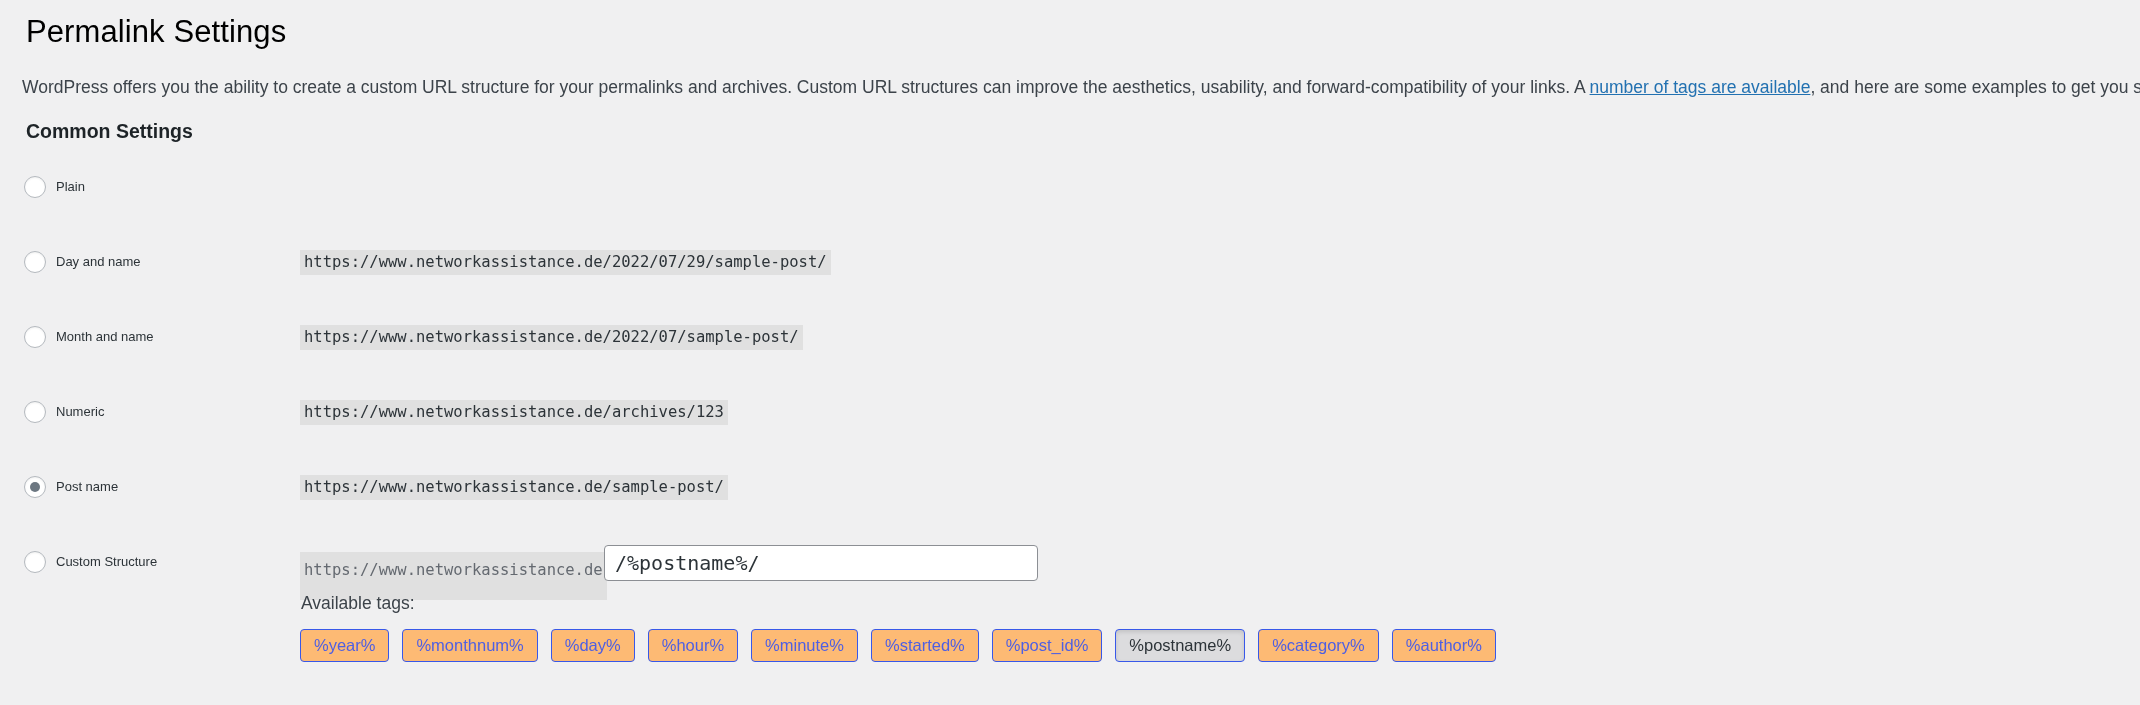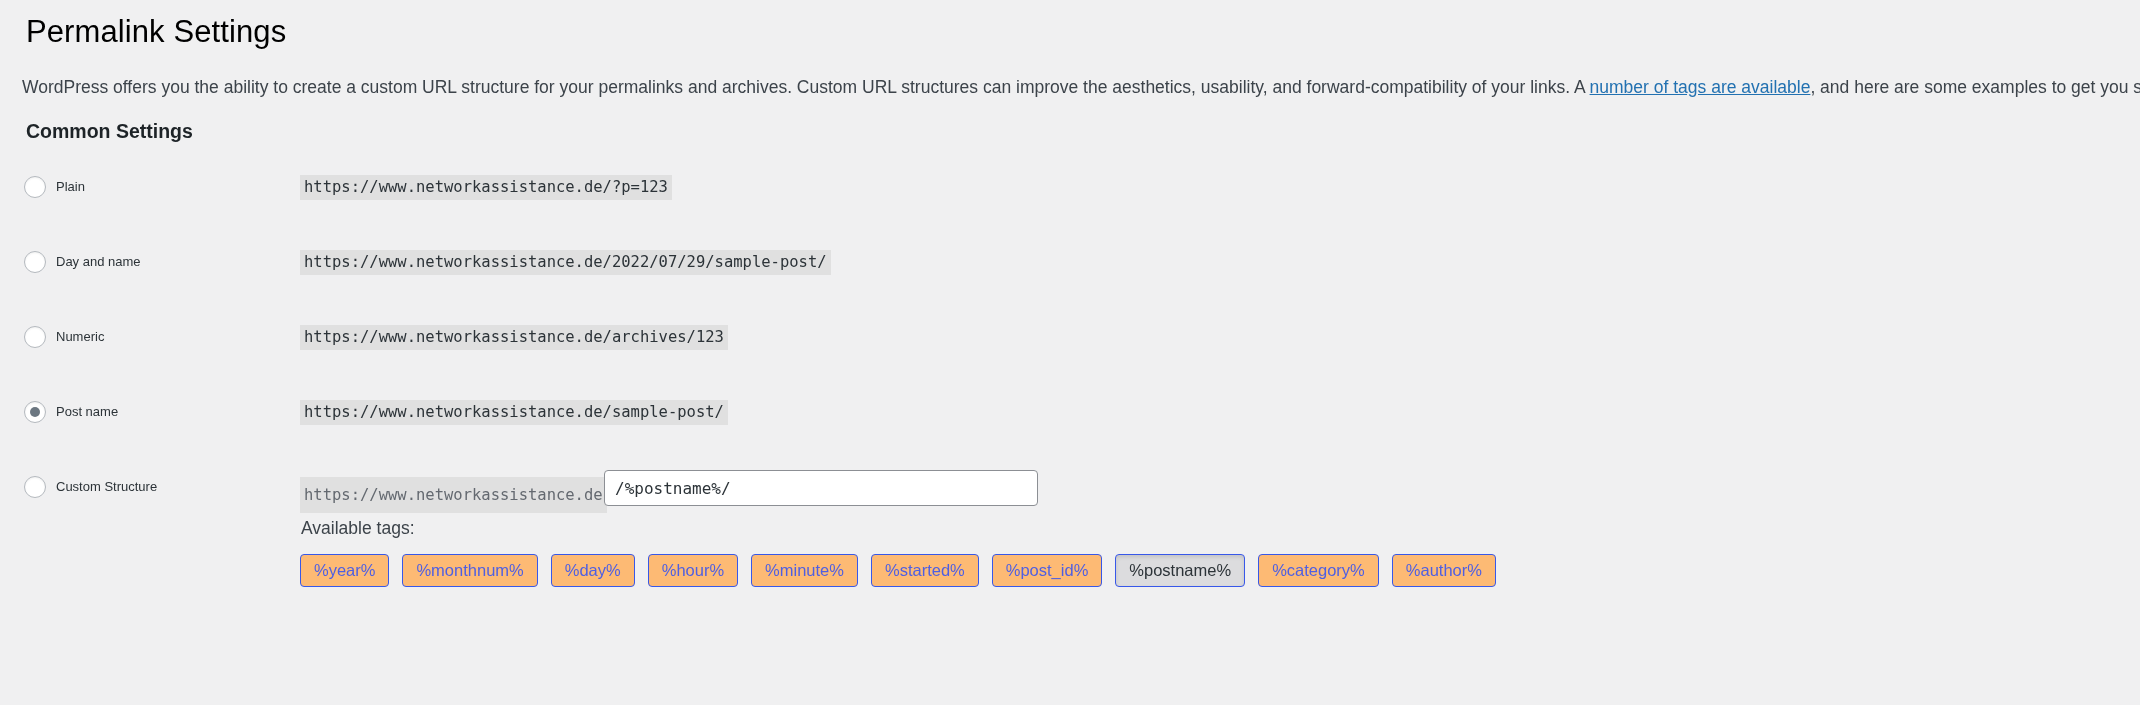--- a/index.html
+++ b/index.html
@@ -122,38 +122,38 @@
   .custom-row { height: auto; }
   .custom-prefix {
     position: absolute;
     left: 300px;
     top: 1px;
     background: #e0e0e0;
     color: #646970;
     font-family: "DejaVu Sans Mono", "Liberation Mono", monospace;
     font-size: 15.5px;
     line-height: 36px;
-    height: 36px;
+    height: 48px;
     padding: 0 4px;
     white-space: nowrap;
     box-sizing: border-box;
   }
   .custom-input {
     position: absolute;
     left: 604px;
     top: -6px;
     width: 434px;
     height: 36px;
     box-sizing: border-box;
     border: 1px solid #8c8f94;
     border-radius: 4px;
     background: #fff;
     color: #2c3338;
     font-family: "DejaVu Sans Mono", "Liberation Mono", monospace;
-    font-size: 16px;
+    font-size: 20px;
     padding: 0 10px;
     outline: none;
   }
 
   .available-tags-label {
     position: absolute;
     left: 301px;
     top: 42px;
     font-size: 17.5px;
     color: #3c434a;
@@ -201,29 +201,33 @@
 
   <p class="page-desc"><span>WordPress offers you the ability to create a custom URL structure for your permalinks and archives. Custom URL structures can improve the aesthetics, usability, and forward-compatibility of your links. A </span><a href="#">number of tags are available</a><span>, and here are some examples to get you started.</span></p>
 
   <h2 class="section-title">Common Settings</h2>
 
   <div class="options">
 
     <div class="opt-row">
       <span class="radio"></span>
       <span class="opt-label">Plain</span>
-      <span class="opt-code">https://www.networkassistance.de/?p=123</span>
     </div>
 
     <div class="opt-row">
       <span class="radio"></span>
       <span class="opt-label">Day and name</span>
       <span class="opt-code">https://www.networkassistance.de/2022/07/29/sample-post/</span>
     </div>
 
+    <div class="opt-row">
+      <span class="radio"></span>
+      <span class="opt-label">Month and name</span>
+      <span class="opt-code">https://www.networkassistance.de/2022/07/sample-post/</span>
+    </div>
 
     <div class="opt-row">
       <span class="radio"></span>
       <span class="opt-label">Numeric</span>
       <span class="opt-code">https://www.networkassistance.de/archives/123</span>
     </div>
 
     <div class="opt-row">
       <span class="radio checked"></span>
       <span class="opt-label">Post name</span>

